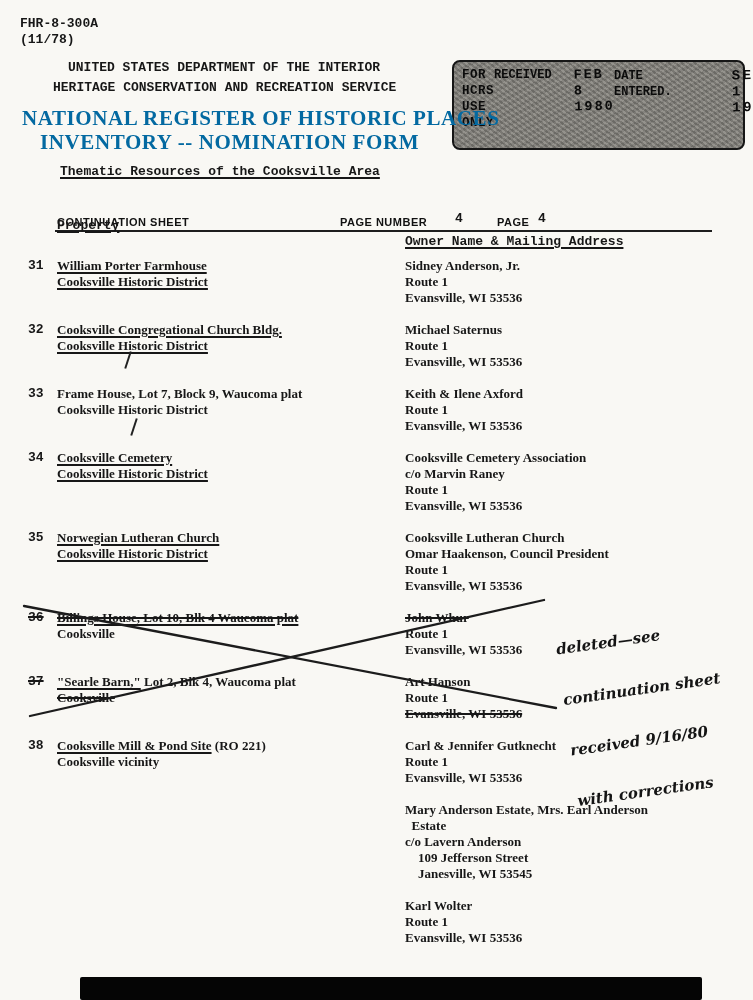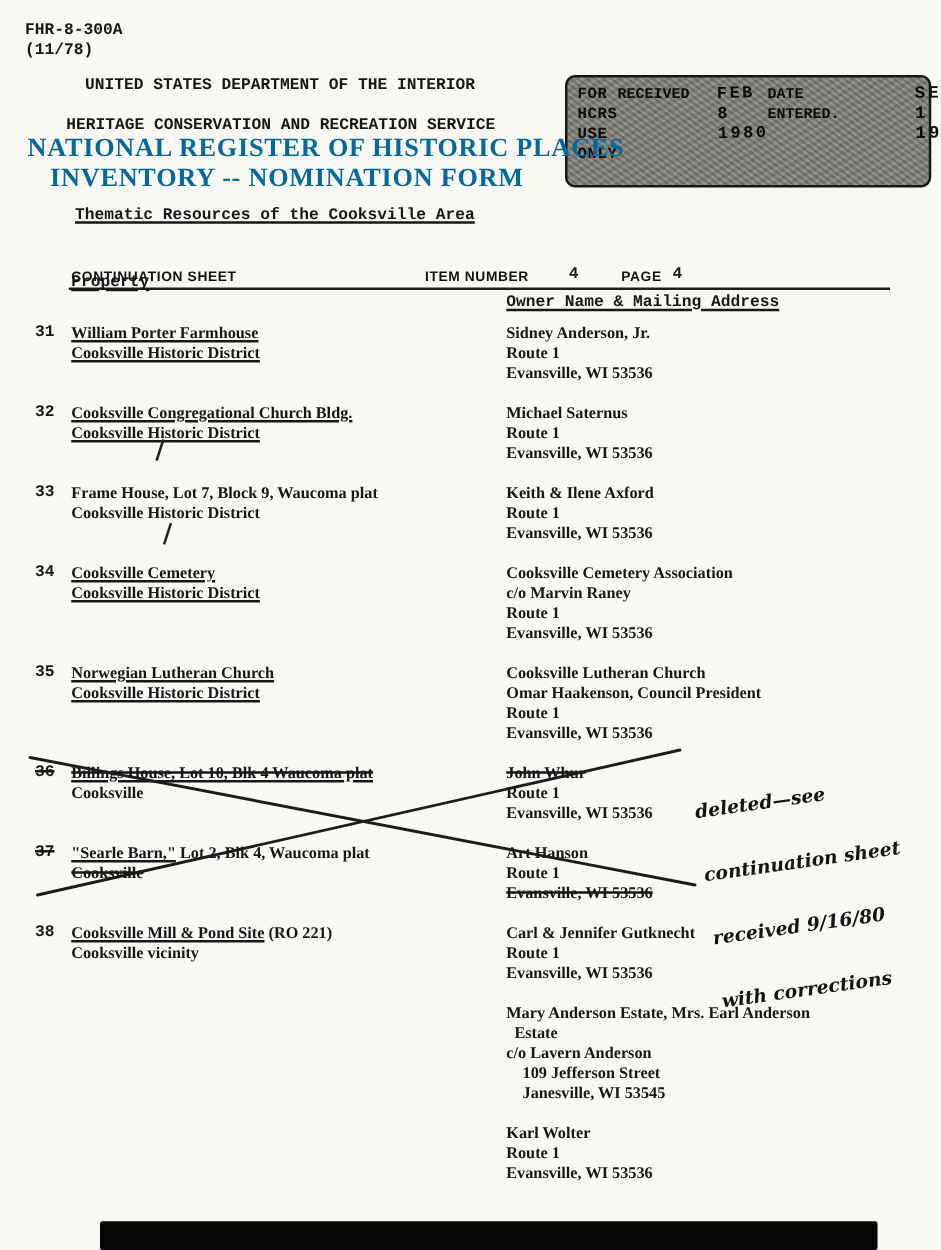--- a/index.html
+++ b/index.html
@@ -55,41 +55,41 @@
 </style>
 </head>
 <body>
 
 <div class="page">
 
   <div class="abs" style="left:20px; top:16px;">FHR-8-300A</div>
   <div class="abs" style="left:20px; top:32px;">(11/78)</div>
 
   <div class="abs" style="left:68px; top:60px;">UNITED STATES DEPARTMENT OF THE INTERIOR</div>
-  <div class="abs" style="left:53px; top:92px;">HERITAGE CONSERVATION AND RECREATION SERVICE</div>
+  <div class="abs" style="left:53px; top:80px;">HERITAGE CONSERVATION AND RECREATION SERVICE</div>
 
   <div class="stamp">
     <div class="stamp-head">FOR HCRS USE ONLY</div>
     <div class="stamp-row">
       <span>RECEIVED</span>
       <span class="stamp-date-received">FEB  8 1980</span>
     </div>
     <div class="stamp-row">
       <span>DATE ENTERED.</span>
       <span class="stamp-date-entered">SEP 1 7 1980</span>
     </div>
   </div>
 
   <div class="abs title" style="left:22px; top:110px;">NATIONAL REGISTER OF HISTORIC PLACES</div>
   <div class="abs title" style="left:40px; top:134px;">INVENTORY -- NOMINATION FORM</div>
 
   <div class="abs u" style="left:60px; top:164px;">Thematic Resources of the Cooksville Area</div>
 
   <div class="abs form-label" style="left:57px; top:214px;">CONTINUATION SHEET</div>
-  <div class="abs form-label" style="left:340px; top:214px;">ITEM NUMBER</div>
+  <div class="abs form-label" style="left:340px; top:214px;">PAGE NUMBER</div>
   <div class="abs" style="left:455px; top:211px;">4</div>
   <div class="abs form-label" style="left:497px; top:214px;">PAGE</div>
   <div class="abs" style="left:538px; top:211px;">4</div>
   <div class="rule" style="left:55px; top:230px; width:657px; height:2px;"></div>
 
   <div class="abs u" style="left:57px; top:218px;">Property</div>
   <div class="abs u" style="left:405px; top:234px;">Owner Name &amp; Mailing Address</div>
 
   <div id="entries" class="abs" style="left:0; top:258px; width:753px; white-space:normal;">
       <div class="entry" style="min-height: 48px;">

